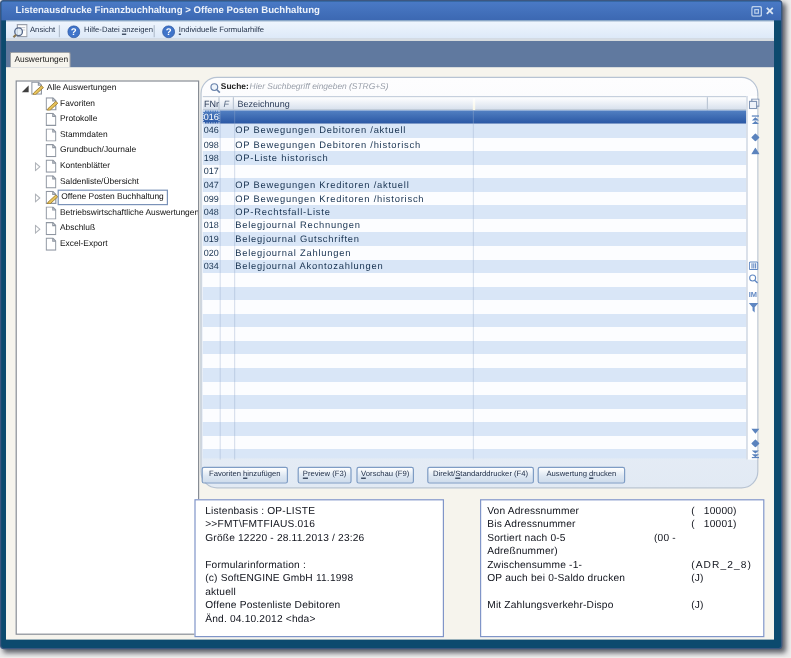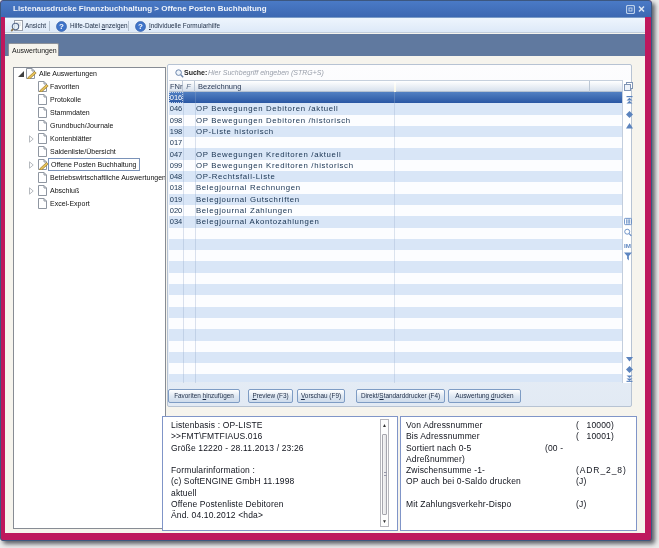--- a/index.html
+++ b/index.html
@@ -1,50 +1,50 @@
 <!DOCTYPE html>
 <html><head><meta charset="utf-8"><style>
 *{margin:0;padding:0;box-sizing:border-box}
 html,body{width:659px;height:548px;overflow:hidden}
 body{font-family:"Liberation Sans",sans-serif;background:#ececec;position:relative}
-#win{position:absolute;left:0;top:0;width:652px;height:541px;background:#be185d;border:1px solid #3c5780;border-radius:3px;overflow:hidden;box-shadow:3px 3px 4px rgba(60,64,74,.8)}
+#win{position:absolute;left:0;top:0;width:652px;height:541px;background:#0c4a6e;border:1px solid #3c5780;border-radius:3px;overflow:hidden;box-shadow:3px 3px 4px rgba(60,64,74,.8)}
 #title{position:absolute;left:0;top:0;width:100%;height:16px;background:linear-gradient(#4a7ac6,#3c68b2);color:#eef3fb;font-size:8px;font-weight:bold;line-height:16px;padding-left:12px}
 #client{position:absolute;left:4px;top:16px;width:640px;height:516px;background:#f6f4ed;border-top:1px solid #7a9cc8}
 
 #tbar{position:absolute;left:0;top:0;width:640px;height:15px;background:linear-gradient(#eef5fd,#dde9f8);border-bottom:1px solid #c2cedc;font-size:6.4px;color:#1d2c44}
 .tsep{position:absolute;top:3px;width:1px;height:10px;background:#b4c0cf}
 .titem{position:absolute;top:0;height:16px;line-height:16px}
 
 #band{position:absolute;left:0;top:16px;width:640px;height:22px;background:#60799f}
 #tab{position:absolute;left:3px;top:9px;width:51px;height:13px;background:#f6f4ed;border:1px solid #8d929a;border-bottom:none;border-radius:2px 2px 0 0;font-size:7px;color:#1a1a1a;line-height:13px;padding-left:3px}
 
 #tree{position:absolute;left:8px;top:49px;width:153px;height:462px;background:#fff;border:1px solid #878c94;font-size:7px;color:#111;overflow:hidden}
 .ti{position:absolute;left:0;height:13px;line-height:13px;white-space:nowrap}
 .pg{position:absolute;top:1px}
 .exp{position:absolute;top:4px}
 .col{position:absolute;top:3px}
 
-#gridc{position:absolute;left:162px;top:46px;width:465px;height:343px;border:1px solid #b7c3d3;border-radius:2px;background:linear-gradient(#fdfdfe,#e2eaf4)}
+#gridc{position:absolute;left:162px;top:46px;width:465px;height:343px;border:1px solid #b7c3d3;border-radius:14px;background:linear-gradient(#fdfdfe,#e2eaf4)}
 #search{position:absolute;left:1px;top:1px;width:461px;height:13px;font-size:7px;line-height:13px;color:#222}
 #search i{color:#9aa0ab}
 #ghead{position:absolute;left:1px;top:15px;width:453px;height:12px;background:linear-gradient(#ffffff,#d8e1ed);border-top:1px solid #c6d0dd;border-bottom:1px solid #b5c1d1;font-size:7.5px;color:#2c3c58}
 .hc{position:absolute;top:0;height:12px;line-height:12px;border-right:1px solid #bcc7d5}
 #grows{position:absolute;left:1px;top:27px;width:453px;height:290px;background:repeating-linear-gradient(#fcfdff 0px,#fcfdff 11.3px,#d9e6f7 11.3px,#d9e6f7 22.6px);font-size:7.8px;color:#16314f;letter-spacing:0.65px}
 .gr{position:absolute;left:0;width:453px;height:11.3px;line-height:11.3px;white-space:nowrap}
 .gn{position:absolute;left:0;width:14px;text-align:center;font-size:7.5px;letter-spacing:0}
 .gb{position:absolute;left:27px}
 #gsel{background:linear-gradient(#5280c2,#2a57a4);color:#fff}
 #gsel .gn{outline:1px dotted rgba(220,230,245,.8);outline-offset:-1px}
 .vline{position:absolute;top:0;width:1px;height:291px;background:rgba(145,168,200,.33)}
 #gstrip{position:absolute;left:454px;top:15px;width:8.5px;height:303px;background:#fff;border-left:1px solid #c3cedd}
 
 .btn{position:absolute;top:324px;height:14px;border:1px solid #7e9cc4;border-radius:2px;background:linear-gradient(#ffffff,#dde7f2 55%,#cfdcec);font-size:6.4px;line-height:12px;color:#1c2b45;text-align:center;white-space:nowrap;overflow:hidden}
 
 .ibox{position:absolute;top:398px;height:115px;background:#fff;border:1px solid #8095c8;font-size:8.5px;letter-spacing:0.15px;line-height:11.25px;color:#10131c;overflow:hidden}
-#ibl{left:157px;width:236px;padding:3px 12px 0 8px}
+#ibl{left:157px;width:208px;padding:3px 12px 0 8px}
 #ibr{left:395px;width:237px;padding:3px 0 0 5px}
 .val{position:absolute}
 #sbar{position:absolute;left:217px;top:2px;width:9px;height:108px;background:#fdfdfd;border:1px solid #b6b6bc;letter-spacing:0}
 .sbtn{position:absolute;left:0;width:7px;color:#333;font-size:5px;line-height:6px;text-align:center}
 #sthumb{position:absolute;left:0.5px;top:14px;width:5.5px;height:81px;background:linear-gradient(90deg,#f6f6f6,#e3e3e6);border:1px solid #a6a6ae;border-radius:1px}
 </style></head><body>
 <div id="win">
  <div id="title">Listenausdrucke Finanzbuchhaltung &gt; Offene Posten Buchhaltung
    <svg style="position:absolute;right:16px;top:4px" width="9" height="9" viewBox="0 0 9 9">
         <rect x="0.5" y="0.5" width="8" height="8" rx="1.5" fill="none" stroke="#bcd0ea" stroke-width="1.2"></rect>

